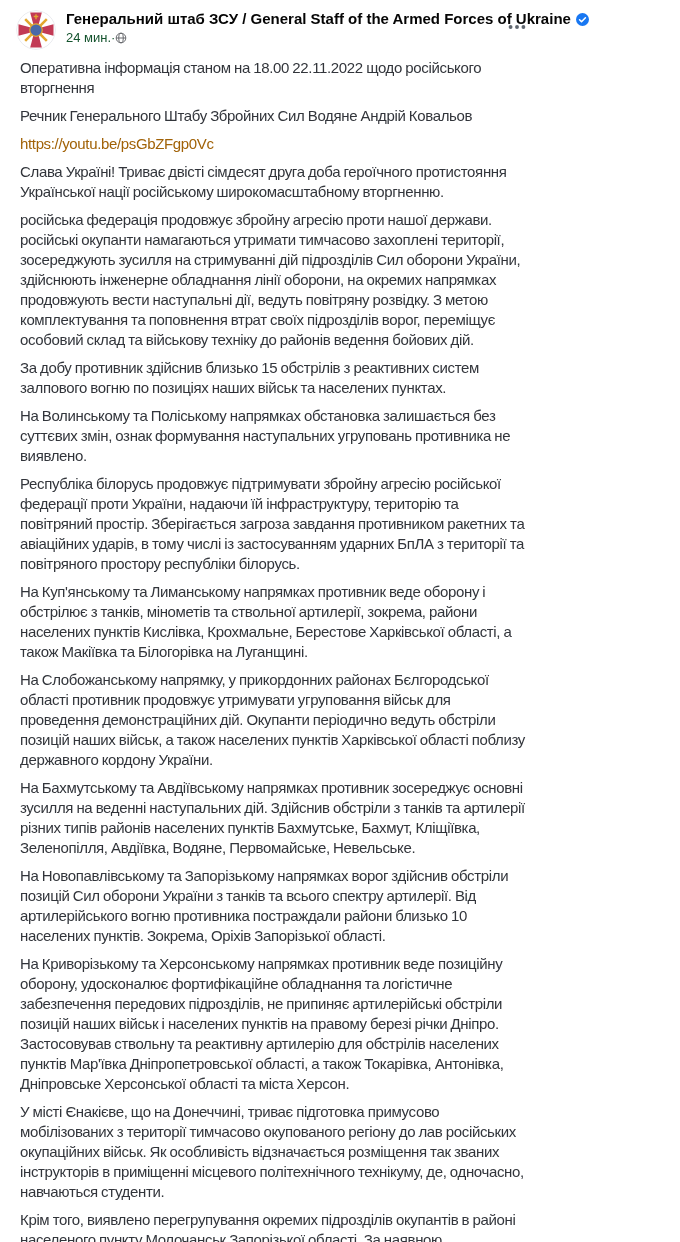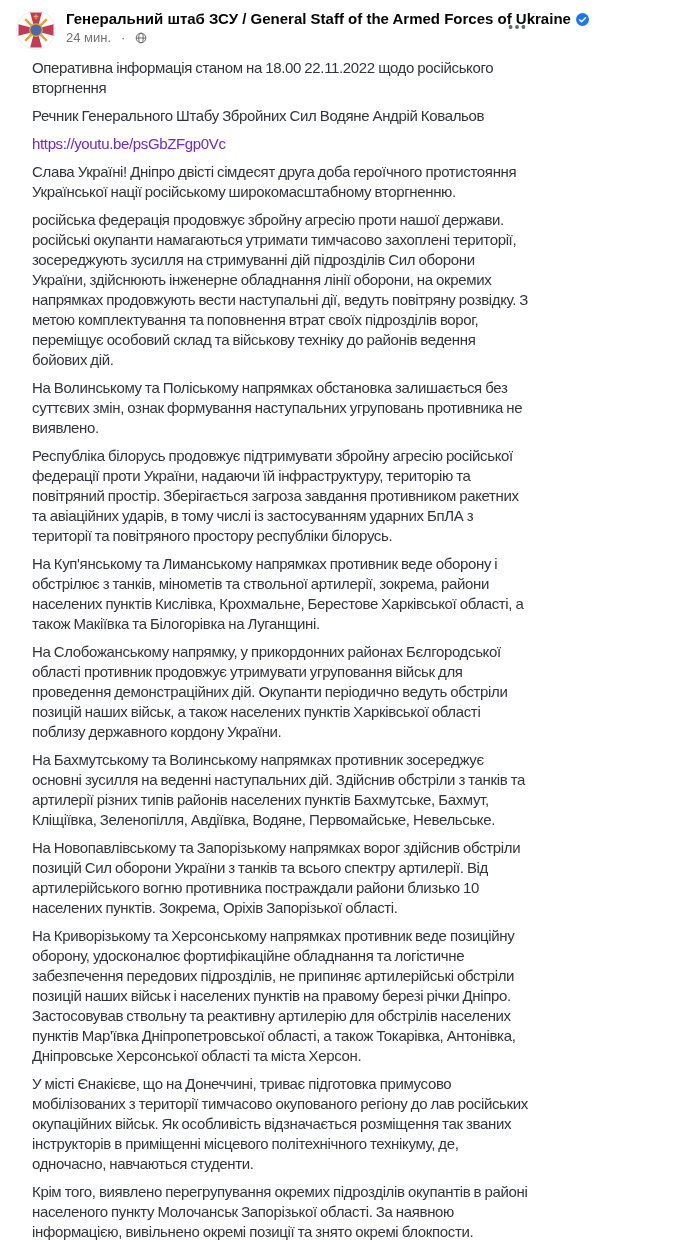--- a/index.html
+++ b/index.html
@@ -31,44 +31,44 @@
     white-space: nowrap;
   }
   .page-name {
     font-size: 15px;
     font-weight: bold;
     color: #050505;
     cursor: pointer;
   }
   .verified { display: inline-flex; margin-top: 1px; }
   .meta-row {
-    display: flex; align-items: center; gap: 10px;
+    display: flex; align-items: center; gap: 0;
     margin-top: 3px;
     font-size: 13px;
-    color: #737373;
+    color: #14532d;
   }
   .meta-row .ts { cursor: pointer; }
   .globe { display: inline-flex; margin-top: 1px; }
   .more-btn {
     flex: 0 0 auto;
     padding: 6px 4px;
     cursor: pointer;
     display: flex; align-items: center;
   }
   .post-body {
     padding: 4px 16px 0 16px;
     font-size: 15px;
     line-height: 20px;
     color: #32353b;
     letter-spacing: -0.35px;
     word-spacing: -0.5px;
   }
-  .post-body p { margin: 0 0 8px 16px; }
+  .post-body p { margin: 0 0 8px 4px; }
   .post-body a {
-    color: #6d28d9;
+    color: #a16207;
     text-decoration: none;
     cursor: pointer;
   }
 </style>
 </head>
 <body>
 
 <div class="post">
 
   <div class="post-header">
@@ -117,27 +117,28 @@
         <circle cx="12" cy="12" r="2.1"></circle>
         <circle cx="19" cy="12" r="2.1"></circle>
       </svg>
     </div>
   </div>
 
   <div class="post-body">
     <p>Оперативна інформація станом на 18.00 22.11.2022 щодо російського вторгнення</p>
     <p>Речник Генерального Штабу Збройних Сил Водяне Андрій Ковальов</p>
     <p><a href="#">https://youtu.be/psGbZFgp0Vc</a></p>
-    <p>Слава Україні! Дніпро двісті сімдесят друга доба героїчного протистояння Української нації російському широкомасштабному вторгненню.</p>
+    <p>Слава Україні! Триває двісті сімдесят друга доба героїчного протистояння Української нації російському широкомасштабному вторгненню.</p>
     <p>російська федерація продовжує збройну агресію проти нашої держави. російські окупанти намагаються утримати тимчасово захоплені території, зосереджують зусилля на стримуванні дій підрозділів Сил оборони України, здійснюють інженерне обладнання лінії оборони, на окремих напрямках продовжують вести наступальні дії, ведуть повітряну розвідку. З метою комплектування та поповнення втрат своїх підрозділів ворог, переміщує особовий склад та військову техніку до районів ведення бойових дій.</p>
+    <p>За добу противник здійснив близько 15 обстрілів з реактивних систем залпового вогню по позиціях наших військ та населених пунктах.</p>
     <p>На Волинському та Поліському напрямках обстановка залишається без суттєвих змін, ознак формування наступальних угруповань противника не виявлено.</p>
     <p>Республіка білорусь продовжує підтримувати збройну агресію російської федерації проти України, надаючи їй інфраструктуру, територію та повітряний простір. Зберігається загроза завдання противником ракетних та авіаційних ударів, в тому числі із застосуванням ударних БпЛА з території та повітряного простору республіки білорусь.</p>
     <p>На Куп'янському та Лиманському напрямках противник веде оборону і обстрілює з танків, мінометів та ствольної артилерії, зокрема,  райони населених пунктів Кислівка, Крохмальне, Берестове Харківської області, а також Макіївка та Білогорівка на Луганщині.</p>
     <p>На Слобожанському напрямку, у прикордонних районах Бєлгородської області противник продовжує утримувати угруповання військ для проведення демонстраційних дій. Окупанти періодично ведуть обстріли позицій наших військ, а також населених пунктів Харківської області поблизу державного кордону України.</p>
-    <p>На Бахмутському та Волинському напрямках противник зосереджує основні зусилля на веденні наступальних дій. Здійснив обстріли з танків та артилерії різних типів районів населених пунктів Бахмутське, Бахмут, Кліщіївка, Зеленопілля, Авдіївка, Водяне, Первомайське, Невельське.</p>
+    <p>На Бахмутському та Авдіївському напрямках противник зосереджує основні зусилля на веденні наступальних дій. Здійснив обстріли з танків та артилерії різних типів районів населених пунктів Бахмутське, Бахмут, Кліщіївка, Зеленопілля, Авдіївка, Водяне, Первомайське, Невельське.</p>
     <p>На Новопавлівському та Запорізькому напрямках ворог здійснив обстріли позицій Сил оборони України з танків та всього спектру артилерії. Від артилерійського вогню противника постраждали райони близько 10 населених пунктів. Зокрема, Оріхів Запорізької області.</p>
     <p>На Криворізькому та Херсонському напрямках противник веде позиційну оборону, удосконалює фортифікаційне обладнання та логістичне забезпечення передових підрозділів, не припиняє артилерійські обстріли позицій наших військ і населених пунктів на правому березі річки Дніпро. Застосовував ствольну та реактивну артилерію для обстрілів населених пунктів Мар'ївка Дніпропетровської області, а також Токарівка, Антонівка, Дніпровське Херсонської області та міста Херсон.</p>
     <p>У місті Єнакієве, що на Донеччині, триває підготовка примусово мобілізованих з території тимчасово окупованого регіону до лав російських окупаційних військ. Як особливість відзначається розміщення так званих інструкторів в приміщенні місцевого політехнічного технікуму, де, одночасно, навчаються студенти.</p>
     <p>Крім того, виявлено перегрупування окремих підрозділів окупантів в районі населеного пункту Молочанськ Запорізької області. За наявною інформацією, вивільнено окремі позиції та знято окремі блокпости.</p>
     <p>Авіація Сил оборони України протягом поточної доби завдала 1 удари по районах зосередження особового складу, озброєння та військової техніки противника.</p>
   </div>
 
 </div>
 
 </body></html>

